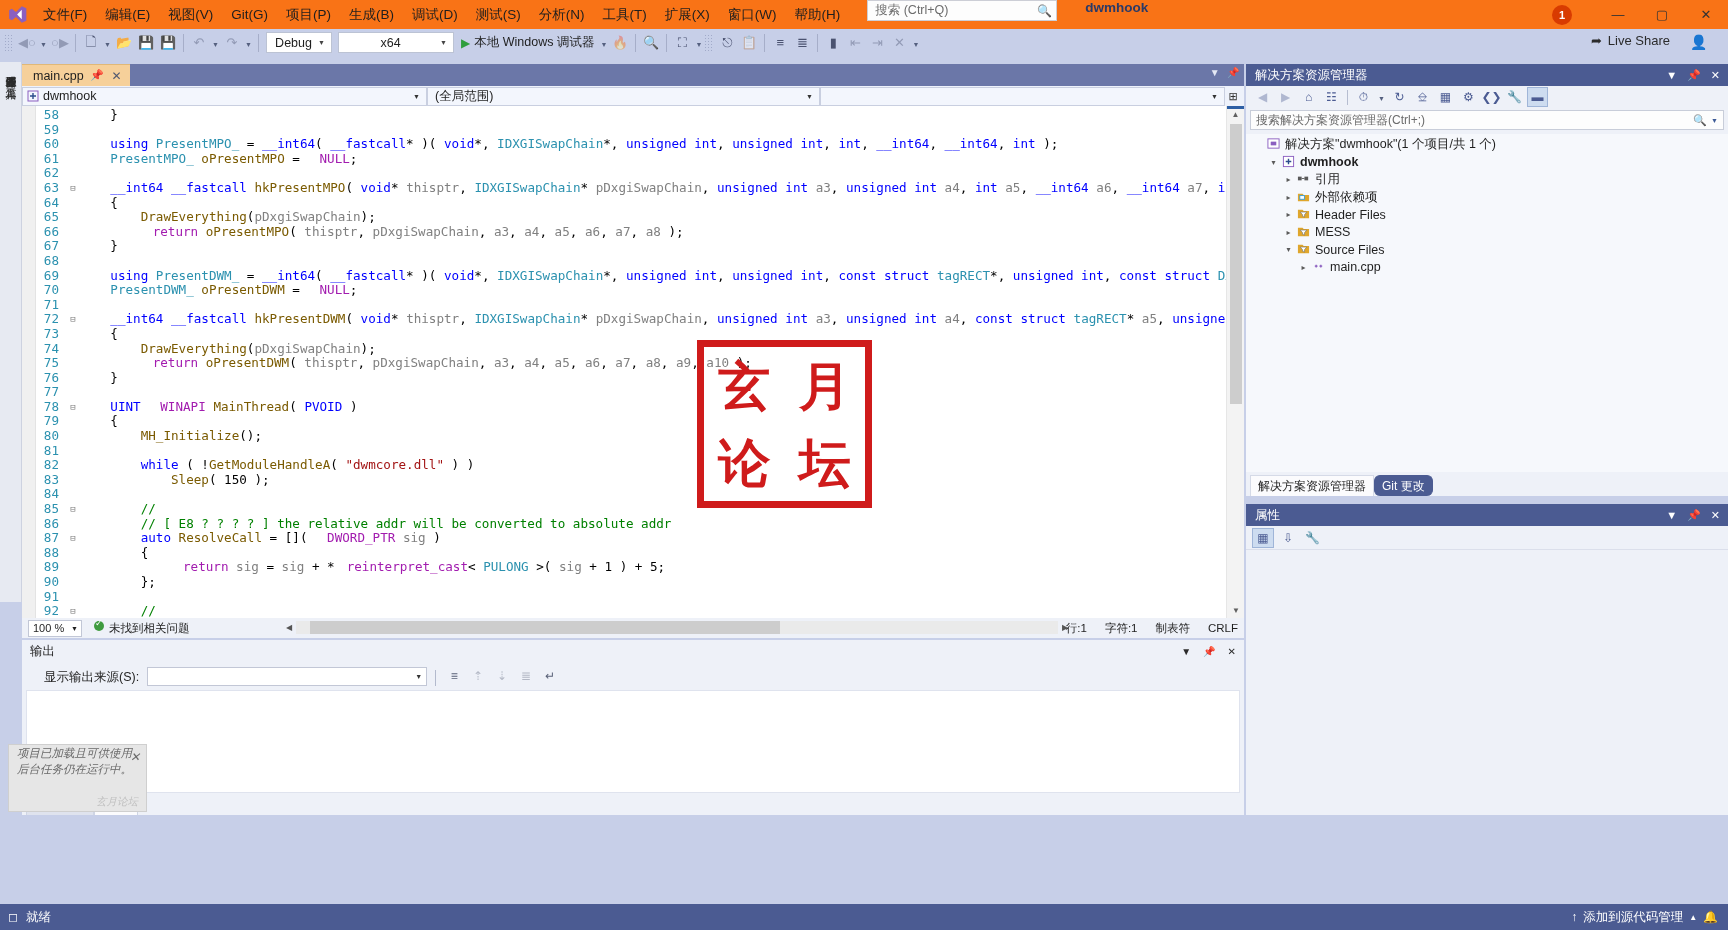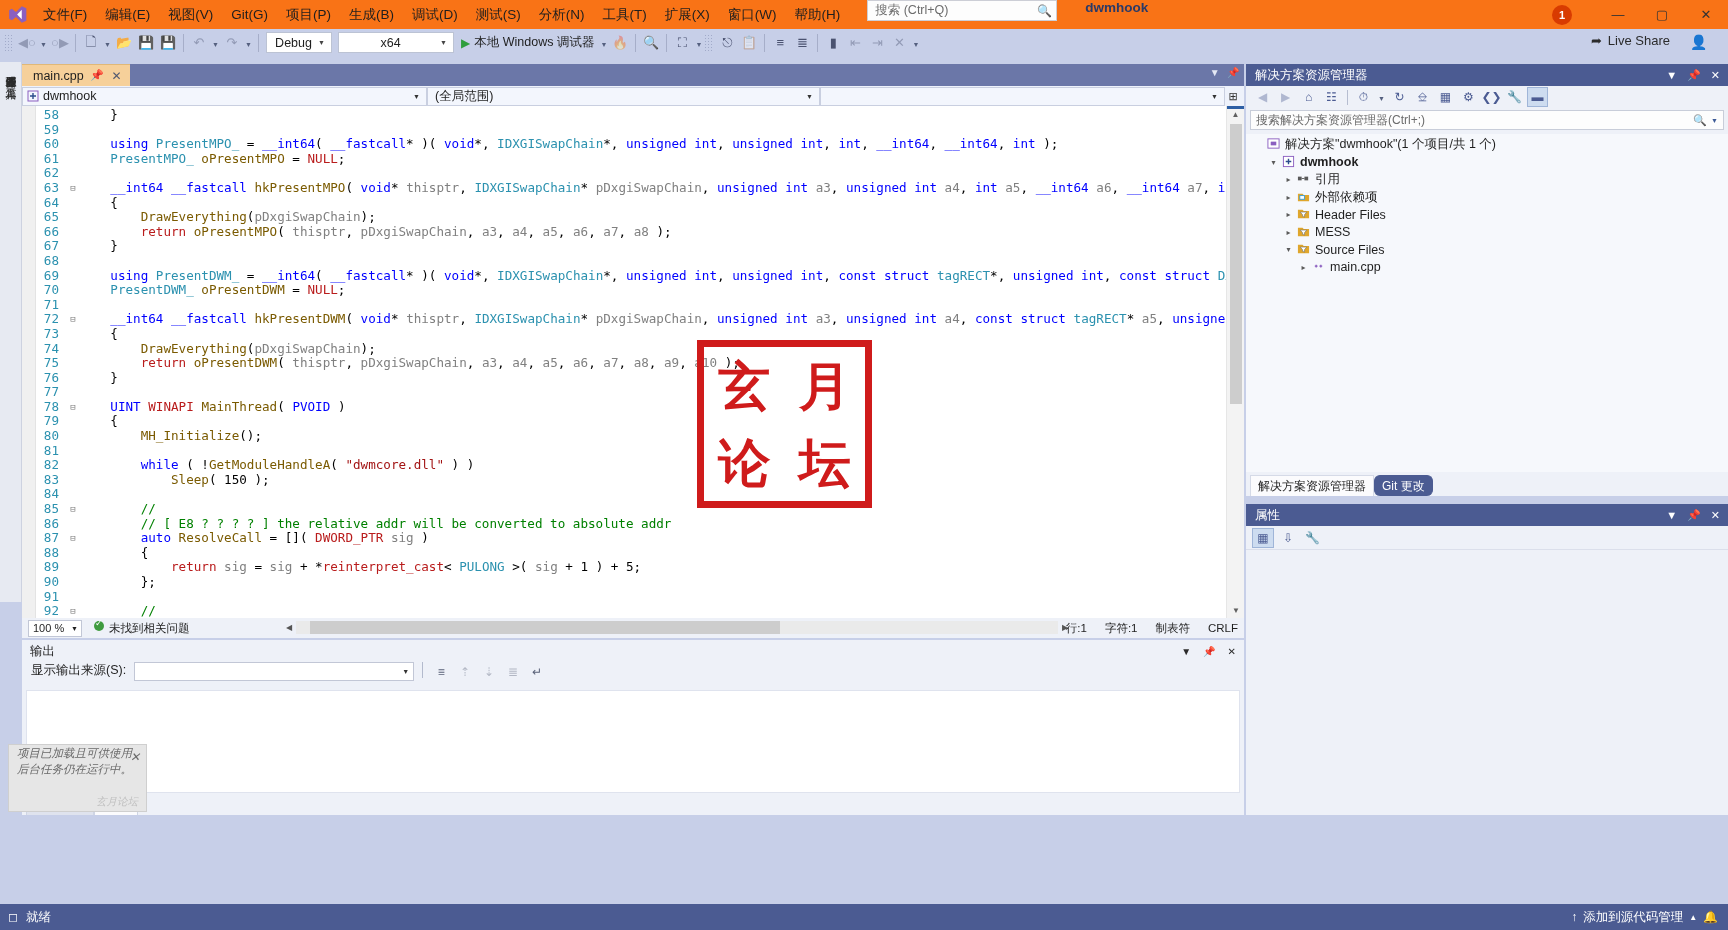--- a/index.html
+++ b/index.html
@@ -135,21 +135,21 @@
   .lnum{
     width:44px; text-align:right; padding-right:7px; color:#2b91af; flex:none;
     font-family:"DejaVu Sans Mono", monospace;
   }
   .fold{
     width:14px; flex:none; color:#777; text-align:center; font-size:9px; line-height:14.6px;
   }
   .ltext{ flex:1; }
   
   .kw{ color:#0000ff; }
-  .kw2{ color:#b91c1c; }
+  .kw2{ color:#a21caf;margin-left:12px; }
   .type{ color:#2b91af; }
   .fn{ color:#7a5a00; }
   .str{ color:#a31515; }
   .cmt{ color:#008000; }
   .var{ color:#808080; }
 
   
   .code-vbar{
     position:absolute; right:0; top:0; width:18px; height:512px; background:#f3f3f3;
     border-left:1px solid #e6e6e6;
@@ -189,21 +189,21 @@
   .output-win{
     position:absolute; left:22px; top:640px; width:1222px; height:175px; background:#eef1f8;
   }
   .out-title{
     height:22px; display:flex; align-items:center; padding-left:8px;
     font-size:12.5px; color:#1f1f1f;
   }
   .out-title-right{ margin-left:auto; display:flex; gap:12px; padding-right:8px; font-size:10px;
     color:#2b2b2b; }
   .out-toolbar{
-    height:24px; display:flex; align-items:flex-start; padding-left:9px; gap:4px;
+    height:24px; display:flex; align-items:flex-end; padding-left:22px; gap:4px;
   }
   .out-label{ font-size:12.5px; color:#1f1f1f; }
   .out-combo{
     width:280px; height:19px; background:#fff; border:1px solid #c2c7d6; display:flex;
     align-items:center; margin-left:4px;
   }
   .out-combo .ar{ margin-left:auto; font-size:7px; padding-right:4px; color:#333; }
   .out-sep{ width:1px; height:16px; background:#b3bacd; margin:0 4px; }
   .out-ico{ width:20px; height:20px; display:flex; align-items:center; justify-content:center;
     color:#5a6278; font-size:12px; }

